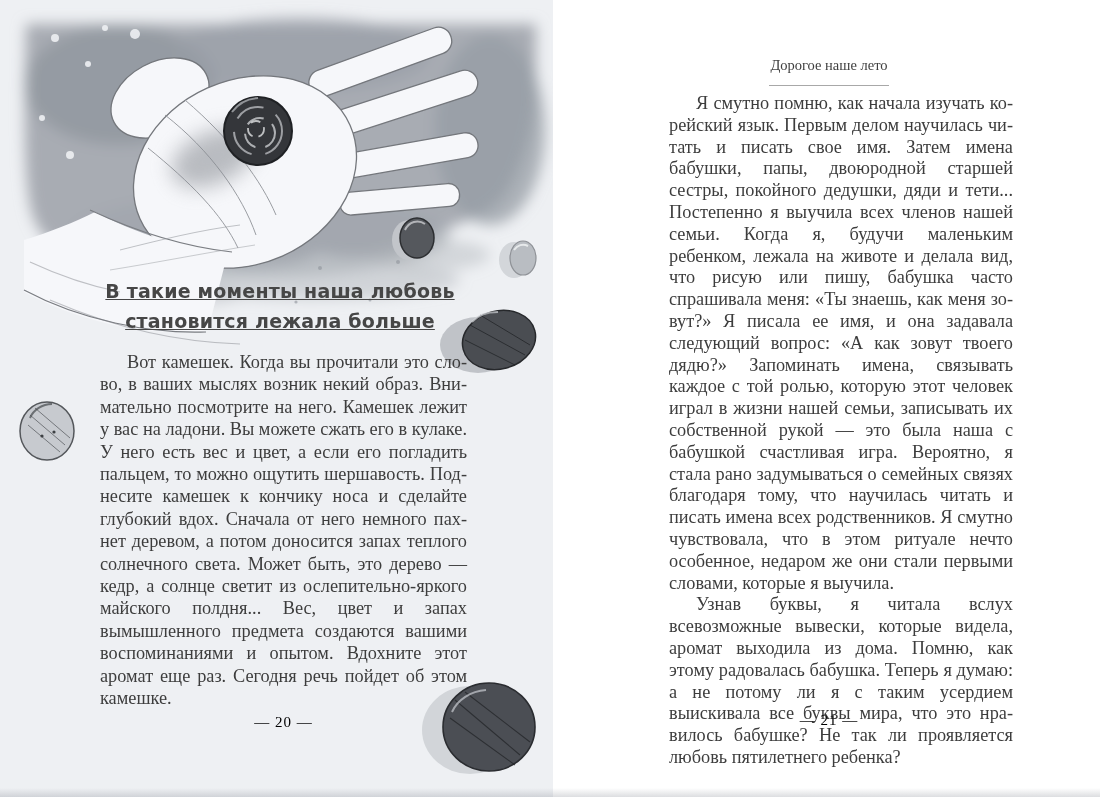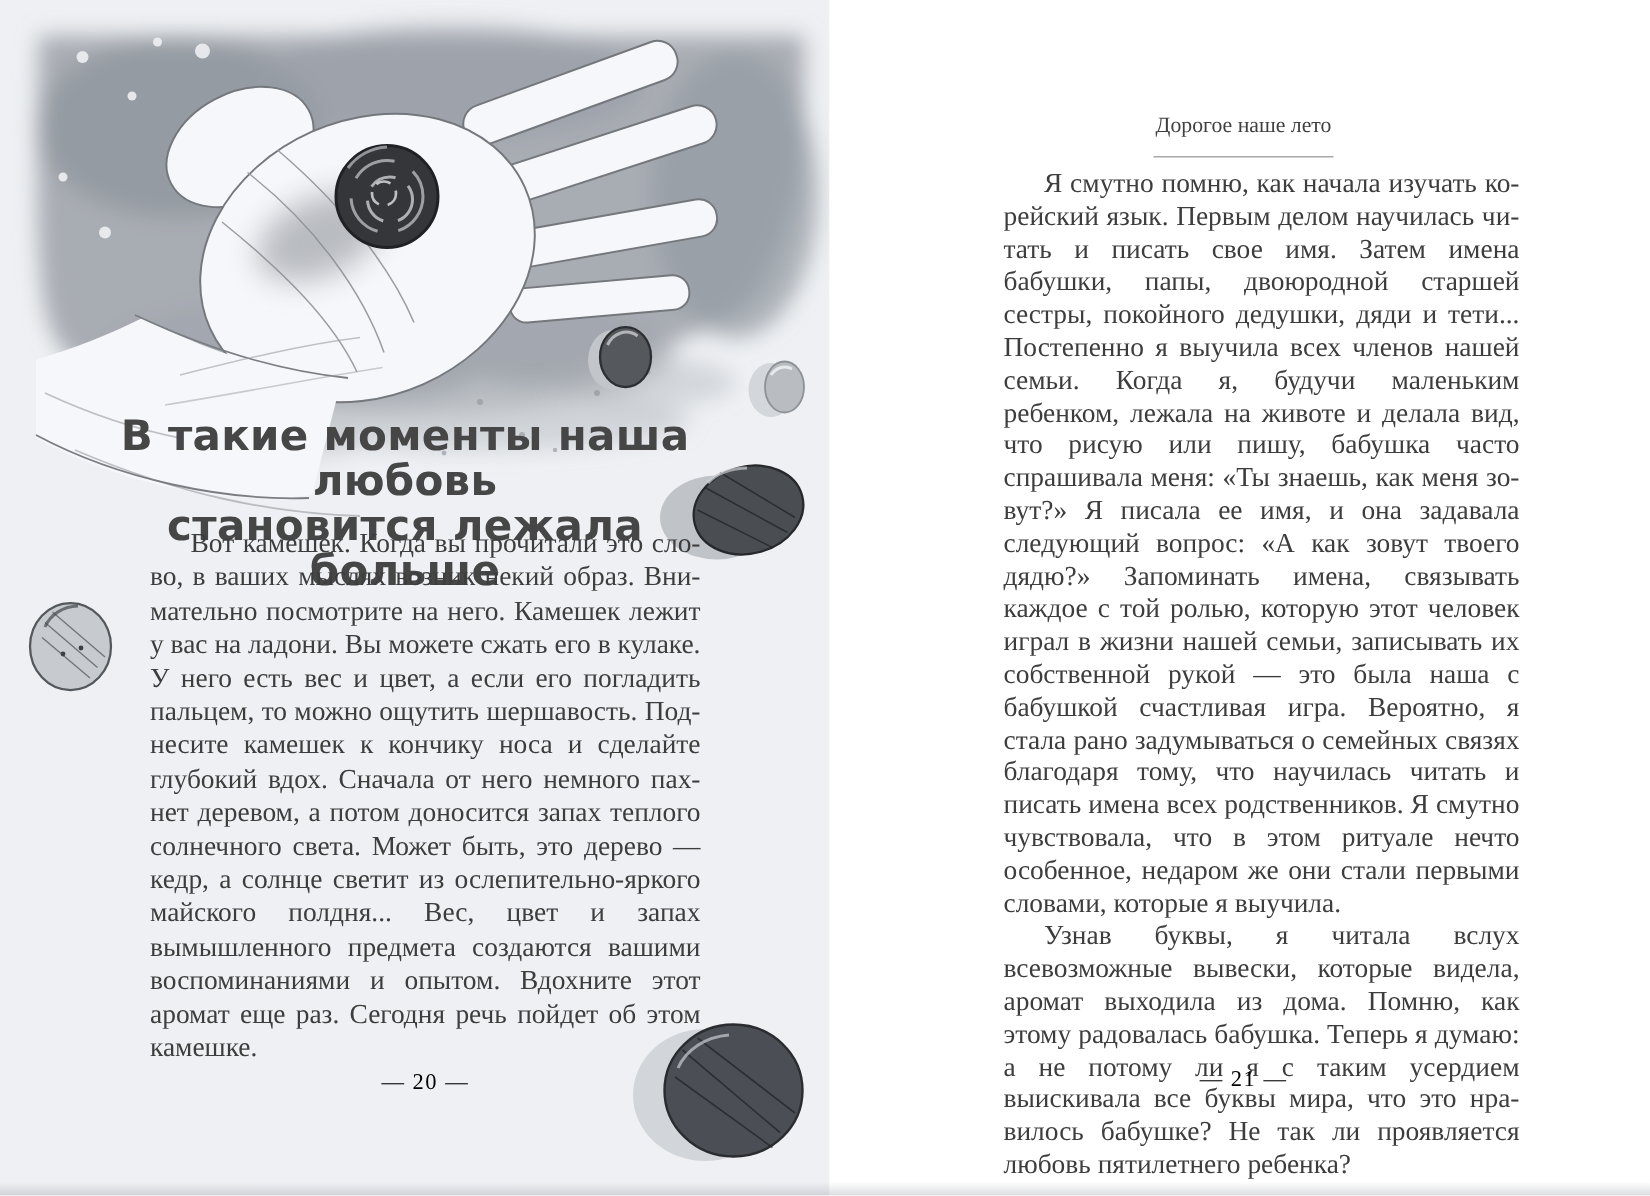--- a/index.html
+++ b/index.html
@@ -6,31 +6,31 @@
   body{
     width:1100px;height:797px;overflow:hidden;position:relative;
     background:#ffffff;font-family:"Liberation Serif",serif;
   }
   .spread{display:flex;width:1100px;height:797px;}
   .page{position:relative;height:797px;box-sizing:border-box;}
   .page-left{width:553px;background:#eef0f3;}
   .page-right{width:547px;background:#ffffff;padding:0 87px 0 92px;}
   .illustration{position:absolute;top:0;left:0;}
   .heading{
-    position:absolute;top:276px;left:70px;width:400px;text-align:center;
+    position:absolute;top:276px;left:80px;width:400px;text-align:center;
     font-family:"DejaVu Sans",sans-serif;font-weight:bold;
-    font-size:28px;line-height:30px;color:#464646;letter-spacing:.2px;
+    font-size:19px;line-height:30px;color:#464646;letter-spacing:.2px;text-decoration:underline;
   }
   .heading span{display:block;}
   .body-text{
     font-size:18.3px;color:#3d3d3d;text-align:justify;text-indent:27px;margin:0;
   }
   .left-body{position:absolute;top:351px;left:100px;width:367px;line-height:22.4px;}
   .right-body{line-height:21.8px;margin-left:24px;}
-  .running-header{padding-top:76px;text-align:center;font-size:14.5px;color:#3f3f3f;}
+  .running-header{padding-top:57px;text-align:center;font-size:14.5px;color:#3f3f3f;}
   .header-rule{width:120px;border-top:1px solid #a8a8a8;margin:11px auto 0;}
   p.first{margin-top:7px;}
   .pagenum{position:absolute;font-size:15px;color:#000000;text-align:center;letter-spacing:1px;}
   .pagenum-left{top:714px;left:100px;width:367px;}
   .pagenum-right{top:712px;left:92px;width:368px;font-family:Liberation Serif, serif;}
   .bottom-shade{
     position:absolute;left:0;bottom:0;width:1100px;height:9px;pointer-events:none;
     background:linear-gradient(rgba(130,135,145,0),rgba(130,135,145,0.28));
   }
 </style>

